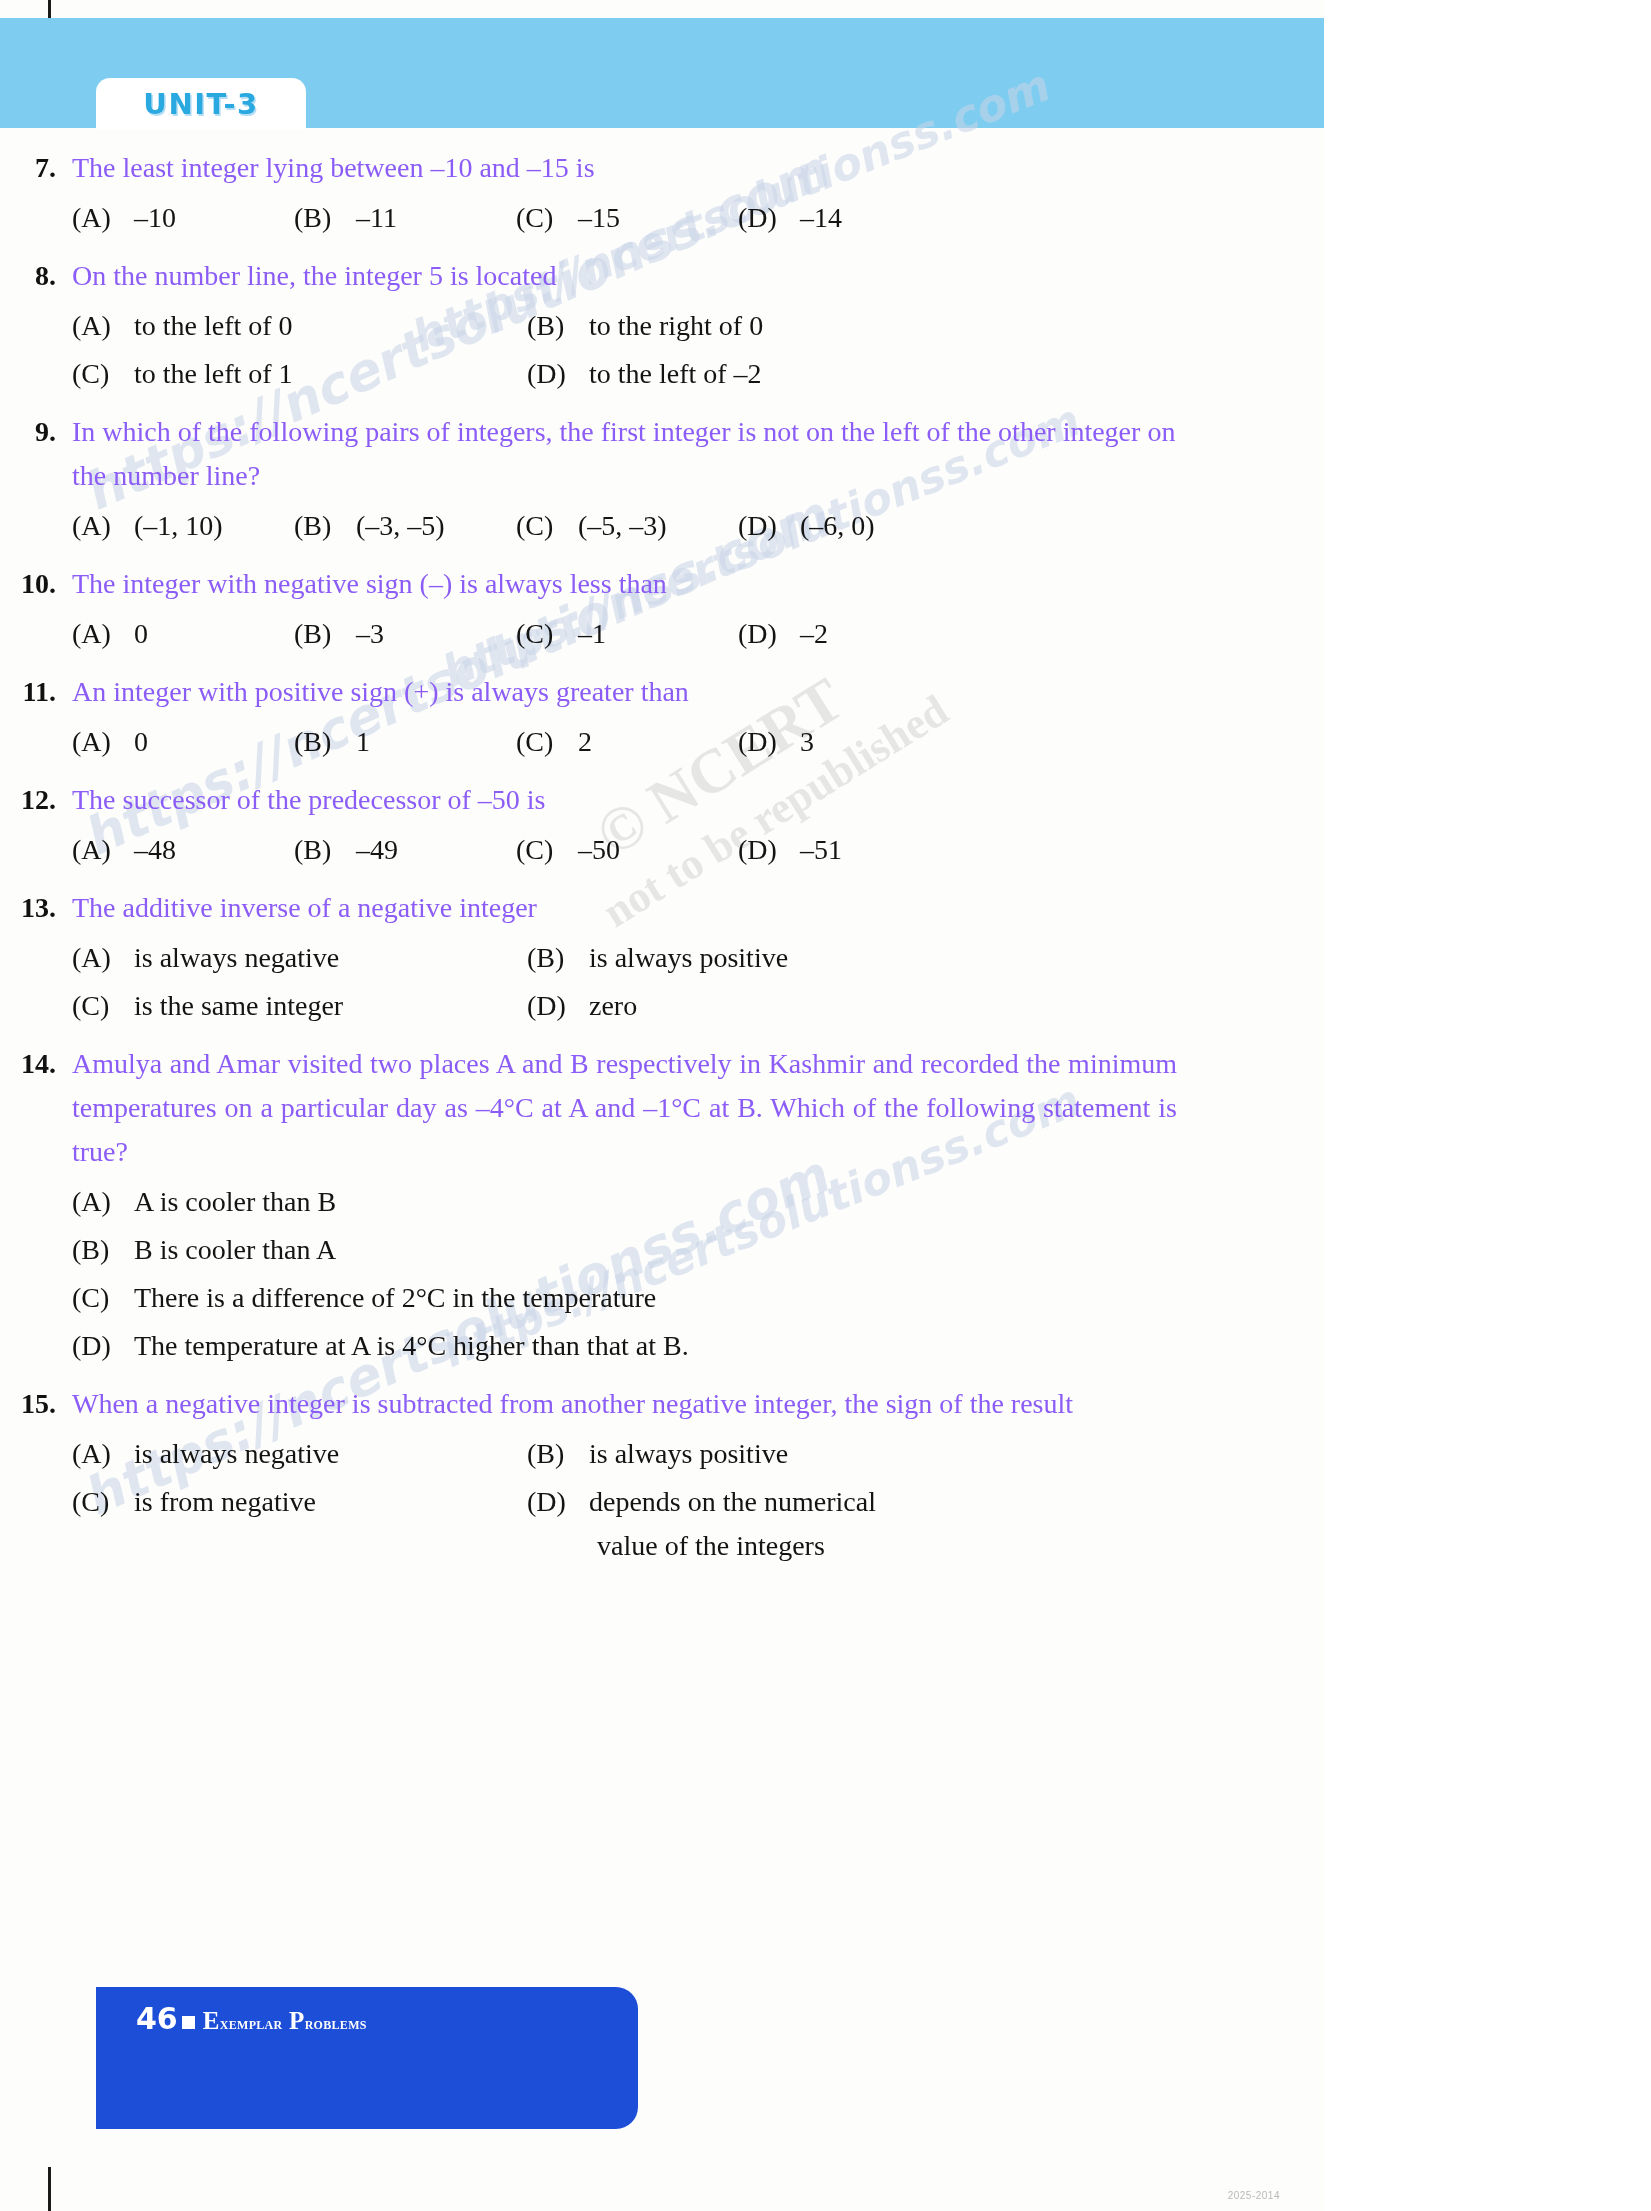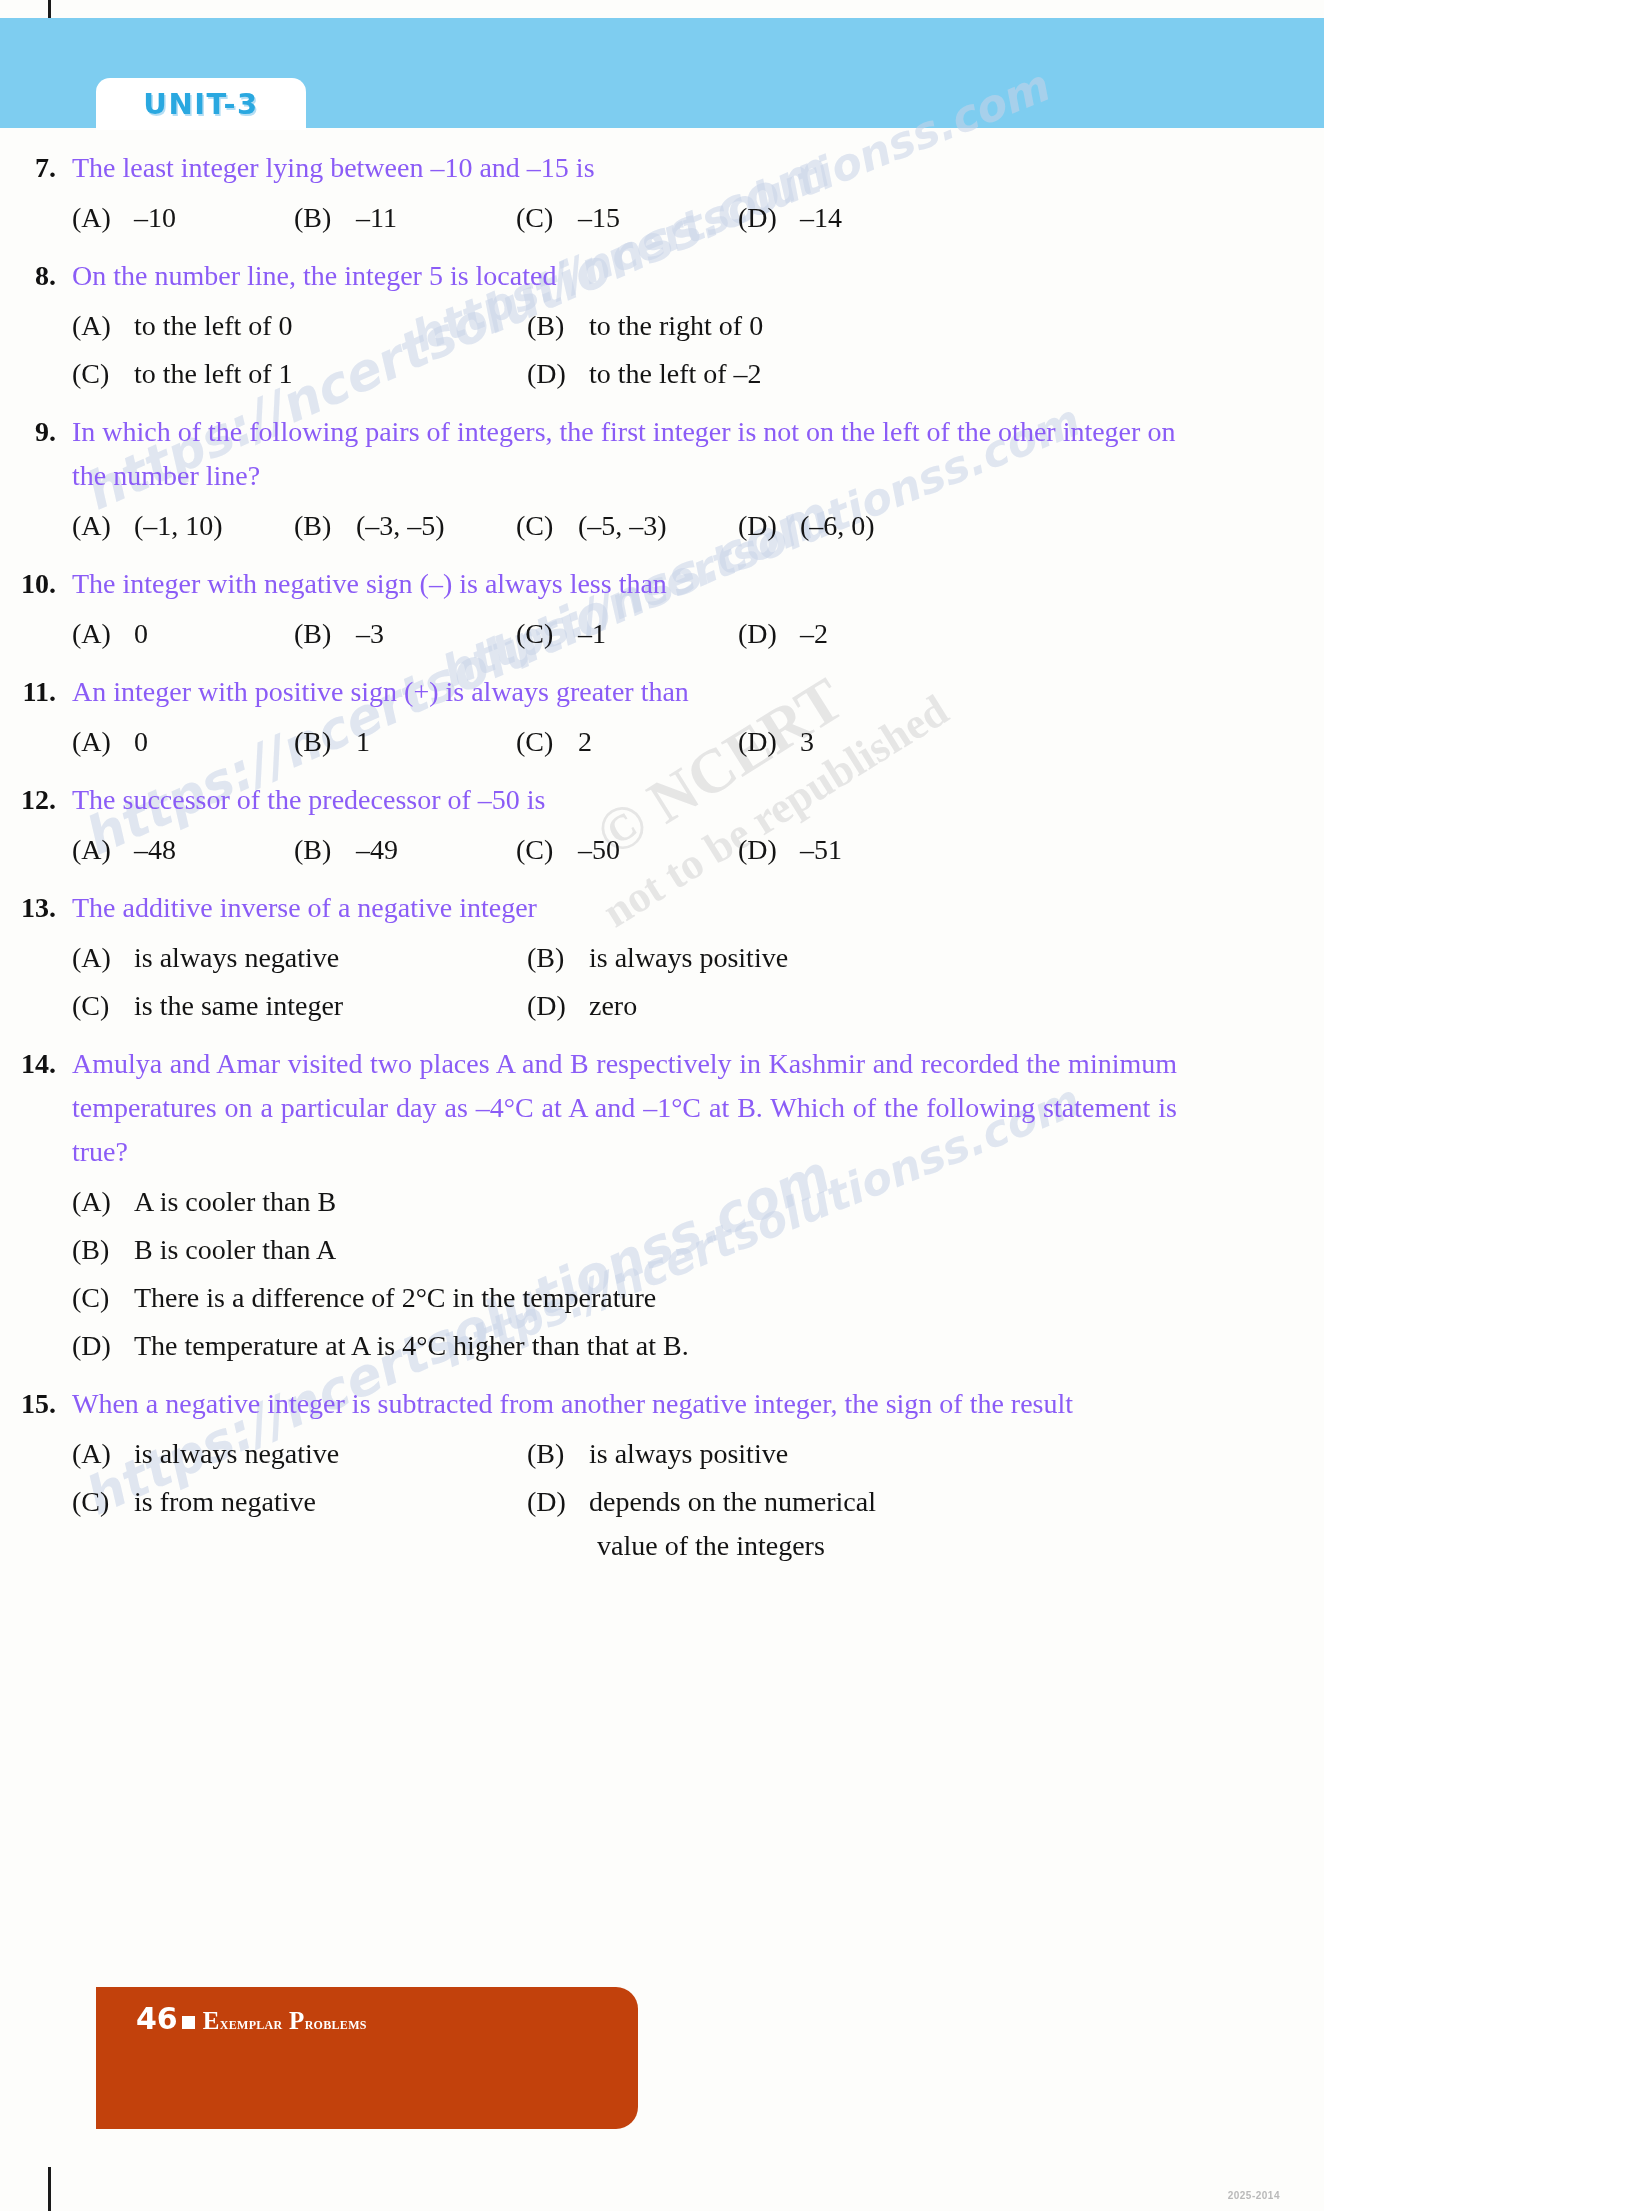--- a/index.html
+++ b/index.html
@@ -119,21 +119,21 @@
 
   .q-gap { height: 12px; }
 
   
   .footer-bar {
     position: absolute;
     left: 96px;
     bottom: 82px;
     width: 542px;
     height: 142px;
-    background: #c2410c;
+    background: #1d4ed8;
     border-top-right-radius: 22px;
     border-bottom-right-radius: 22px;
   }
   .footer-inner {
     position: absolute;
     left: 40px;
     top: 14px;
     display: flex;
     align-items: baseline;
   }
@@ -159,21 +159,20 @@
   .pg-title .sc { font-size: 12px; }
 
   .footer-code {
     position: absolute;
     right: 44px;
     bottom: 10px;
     font-family: "Liberation Sans", sans-serif;
     font-size: 10px;
     color: #b9b9b9;
     letter-spacing: .5px;
-    font-weight: bold;
   }
 
   
   .wm {
     position: absolute;
     font-family: "DejaVu Sans", sans-serif;
     font-weight: bold;
     font-style: italic;
     color: #c9d4e8;
     opacity: .55;

